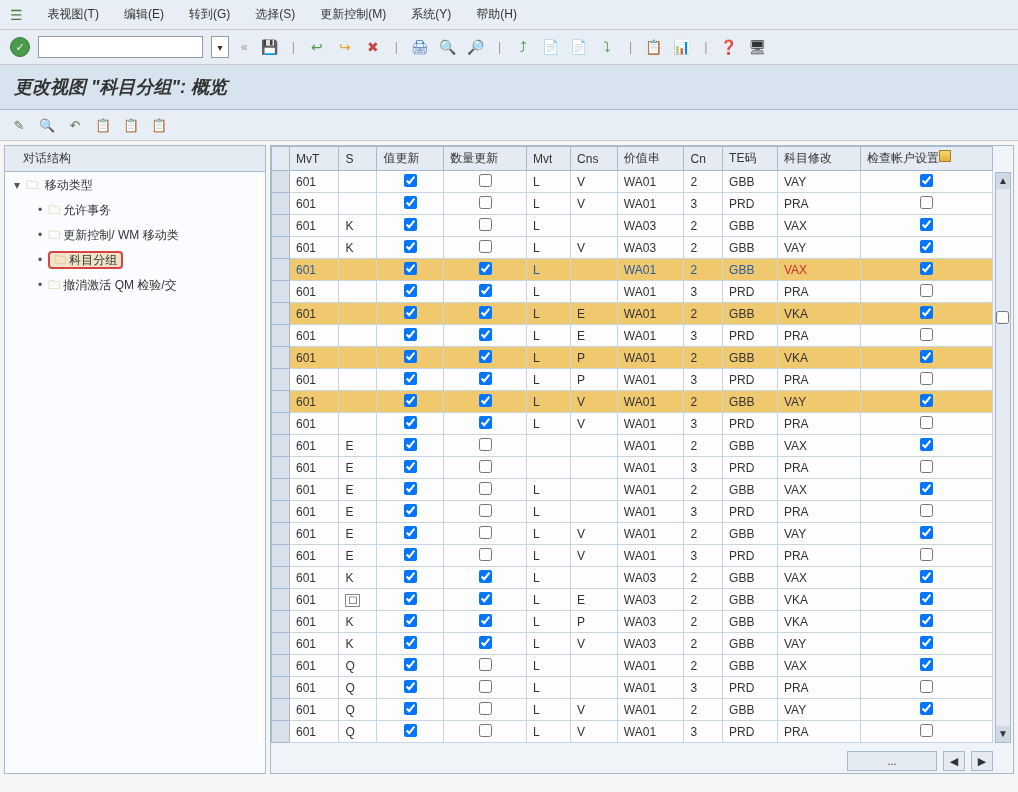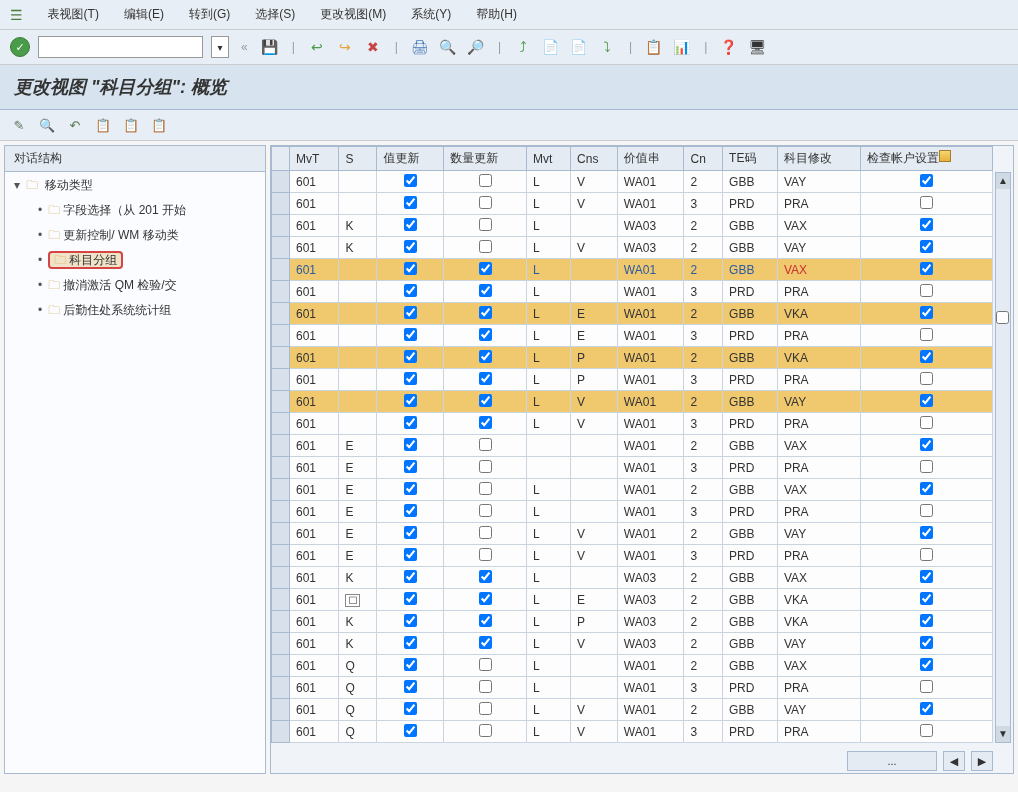--- a/index.html
+++ b/index.html
@@ -17,21 +17,21 @@
 .toolbar .tb-icon { width: 20px; height: 20px; display: inline-flex; align-items: center; justify-content: center; font-size: 14px; cursor: pointer; }
 
 .title-area { background: #d7e4ef; padding: 10px 14px; border-bottom: 1px solid #a8bacf; }
 .title-area h1 { font-size: 18px; font-style: italic; font-weight: bold; color: #333; }
 
 .subtoolbar { background: #e8eef5; border-bottom: 1px solid #ccc; padding: 6px 10px; display: flex; gap: 10px; }
 .subtoolbar .st-icon { width: 18px; height: 18px; display: inline-flex; align-items: center; justify-content: center; font-size: 13px; cursor: pointer; color: #5a7a5a; }
 
 .main { display: flex; height: calc(100vh - 155px); }
 .tree-panel { width: 262px; background: #fafcff; border: 1px solid #a8bacf; margin: 4px 2px 4px 4px; overflow: auto; }
-.tree-header { background: #e4ebf3; border-bottom: 1px solid #a8bacf; padding: 4px 9px; font-weight: normal; }
+.tree-header { background: #e4ebf3; border-bottom: 1px solid #a8bacf; padding: 4px 18px; font-weight: normal; }
 .tree { padding: 2px; }
 .tree-node { padding: 2px 4px; white-space: nowrap; cursor: pointer; }
 .tree-node .expander { display: inline-block; width: 12px; text-align: center; color: #555; }
 .tree-node .folder-icon { color: #d4a047; margin-right: 3px; }
 .tree-node.lvl-1 { padding-left: 4px; }
 .tree-node.lvl-2 { padding-left: 28px; }
 .tree-node .bullet { display: inline-block; width: 10px; text-align: center; color: #555; }
 .tree-node.highlighted .label-wrap { border: 2px solid #d64545; border-radius: 4px; padding: 0 4px; background: #f0e3c8; }
 
 .grid-panel { flex: 1; background: #f0f3f7; border: 1px solid #a8bacf; margin: 4px 4px 4px 2px; overflow: auto; position: relative; }
@@ -58,21 +58,21 @@
 </style>
 </head>
 <body>
 
 <div class="menubar">
   <span class="menu-icon">☰</span>
   <span class="menu-item">表视图(T)</span>
   <span class="menu-item">编辑(E)</span>
   <span class="menu-item">转到(G)</span>
   <span class="menu-item">选择(S)</span>
-  <span class="menu-item">更改视图(M)</span>
+  <span class="menu-item">更新控制(M)</span>
   <span class="menu-item">系统(Y)</span>
   <span class="menu-item">帮助(H)</span>
 </div>
 
 <div class="toolbar">
   <span class="ok-btn">✓</span>
   <input class="cmd-input" style="">
   <span class="dd">▾</span>
   <span class="sep">«</span>
   <span class="tb-icon">💾</span>
@@ -113,25 +113,24 @@
 <div class="main">
   <div class="tree-panel">
     <div class="tree-header">对话结构</div>
     <div class="tree">
       <div class="tree-node lvl-1">
         <span class="expander">▾</span>
         <span class="folder-icon">🗀</span>
         <span>移动类型</span>
       </div>
       <div id="tree-children">
-          <div class="tree-node lvl-2"><span class="bullet">•</span> <span class="folder-icon">🗀</span><span>字段选择（从 201 开始</span></div>
+          <div class="tree-node lvl-2"><span class="bullet">•</span> <span class="folder-icon">🗀</span><span>允许事务</span></div>
           <div class="tree-node lvl-2"><span class="bullet">•</span> <span class="folder-icon">🗀</span><span>更新控制/ WM 移动类</span></div>
           <div class="tree-node lvl-2 highlighted"><span class="bullet">•</span> <span class="label-wrap"><span class="folder-icon">🗀</span><span>科目分组</span></span></div>
           <div class="tree-node lvl-2"><span class="bullet">•</span> <span class="folder-icon">🗀</span><span>撤消激活 QM 检验/交</span></div>
-          <div class="tree-node lvl-2"><span class="bullet">•</span> <span class="folder-icon">🗀</span><span>后勤住处系统统计组</span></div>
         </div>
     </div>
   </div>
 
   <div class="grid-panel">
     <div class="grid-wrapper">
       <table class="grid">
         <thead>
           <tr>
             <th style="width:18px"></th>

